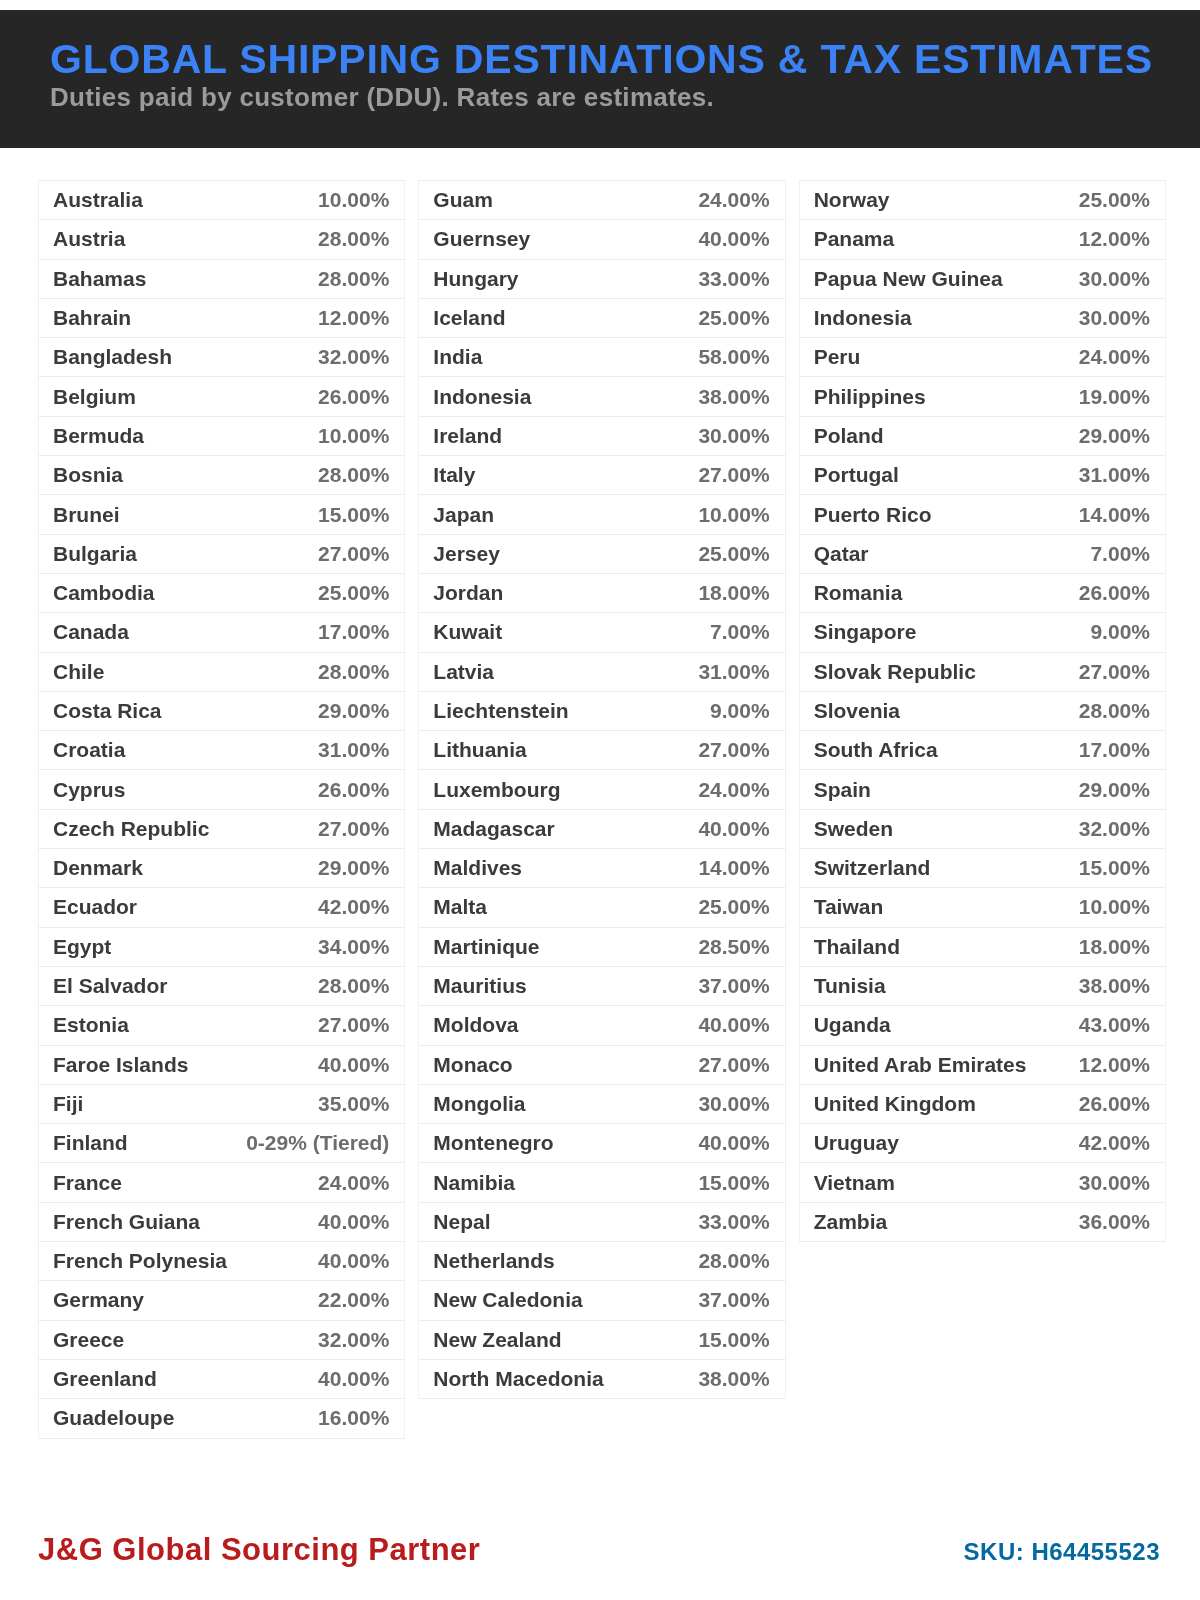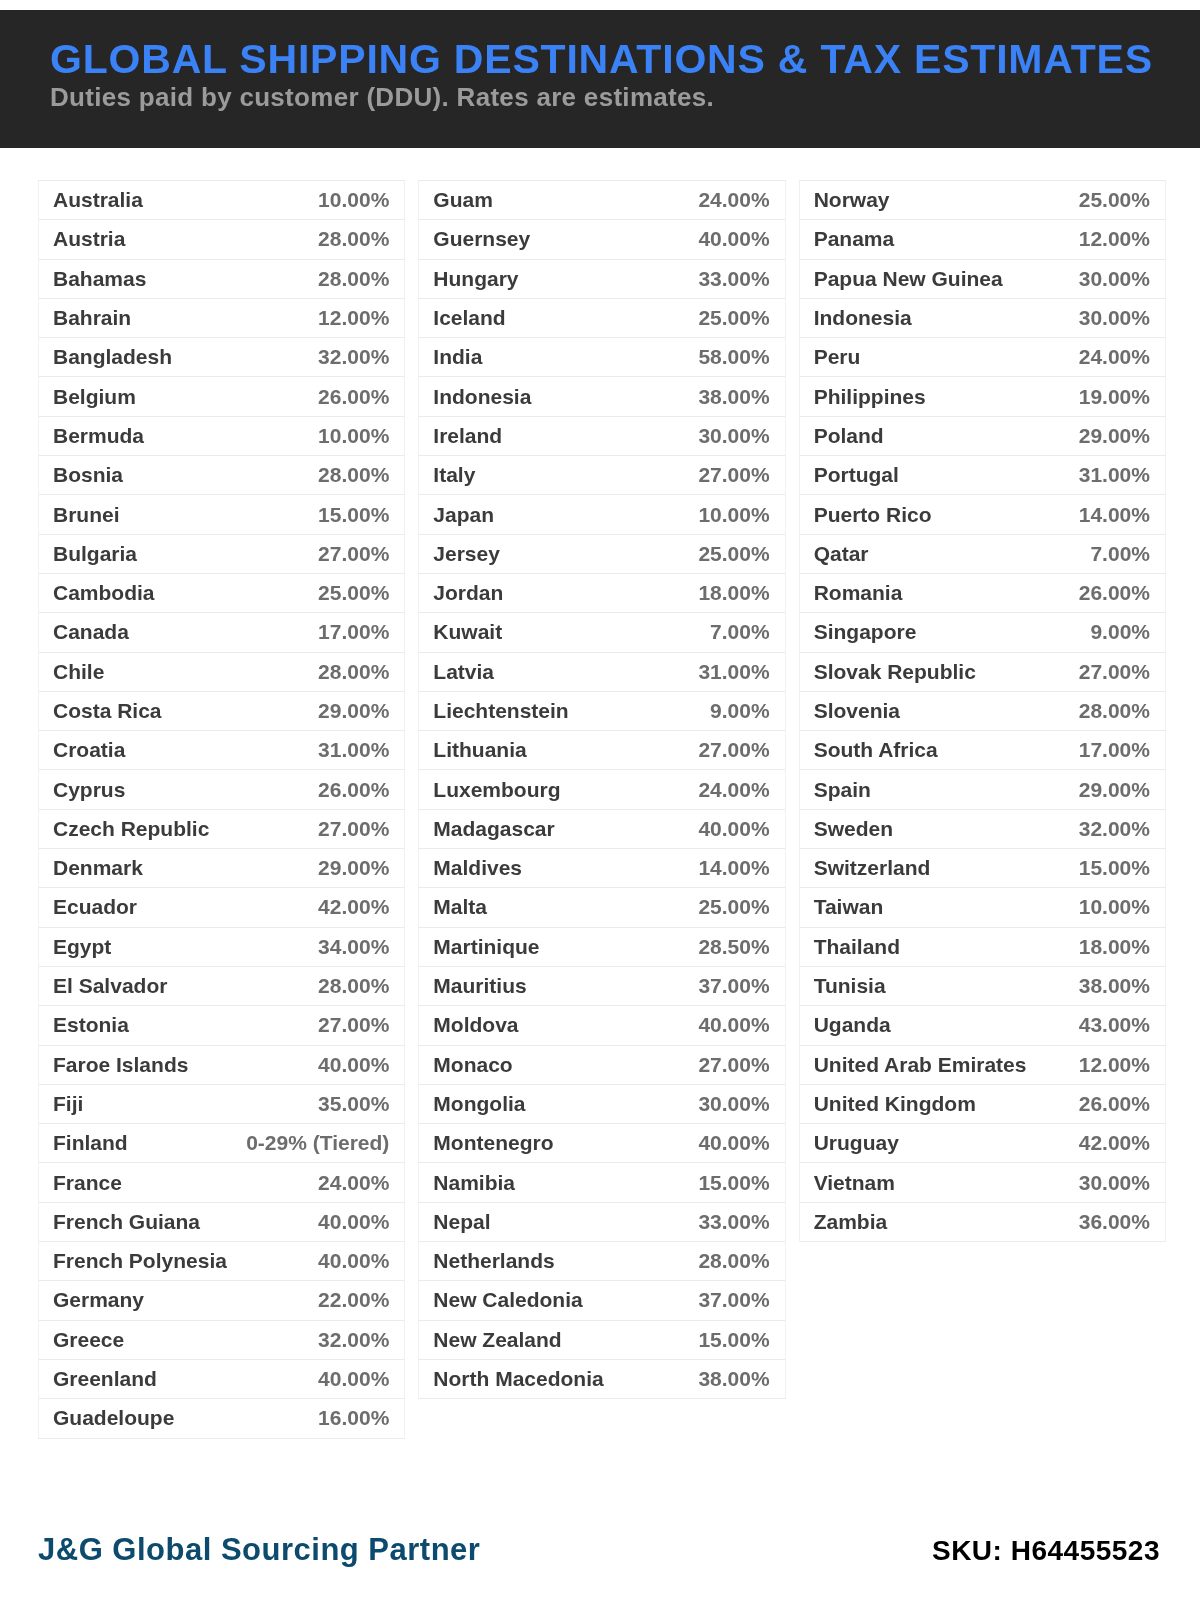--- a/index.html
+++ b/index.html
@@ -76,27 +76,27 @@
     position: absolute;
     left: 38px; right: 40px;
     top: 1532px;
     display: flex;
     justify-content: space-between;
     align-items: baseline;
   }
   .brand {
     font-size: 31px;
     font-weight: 700;
-    color: #0c4a6e;
+    color: #b91c1c;
     letter-spacing: 0.5px;
   }
   .sku {
-    font-size: 28px;
+    font-size: 24px;
     font-weight: 700;
-    color: #000000;
+    color: #0369a1;
     letter-spacing: 0.5px;
   }
 </style>
 </head>
 <body>
 
 <div class="page">
   <div class="header">
     <div class="title">GLOBAL SHIPPING DESTINATIONS &amp; TAX ESTIMATES</div>
     <div class="subtitle">Duties paid by customer (DDU). Rates are estimates.</div>

